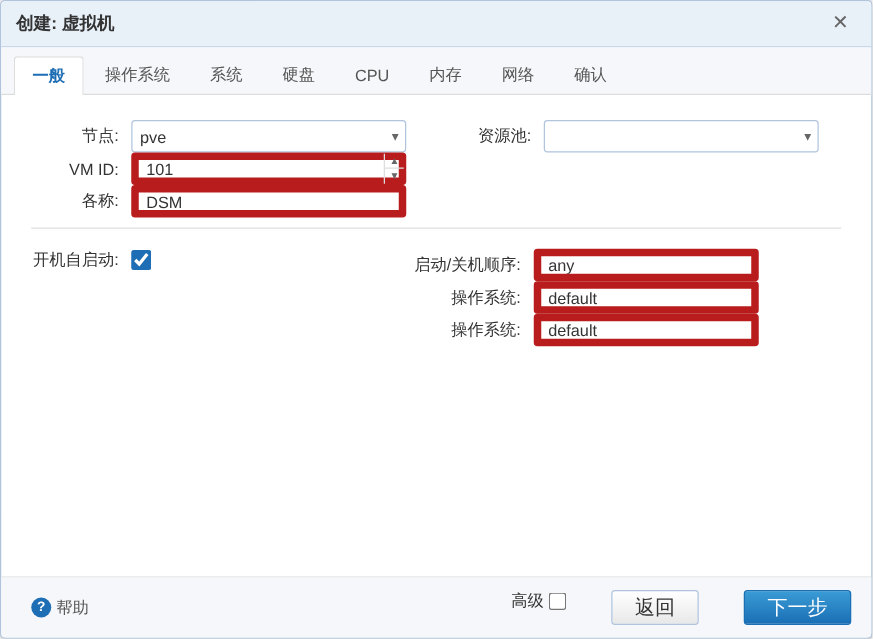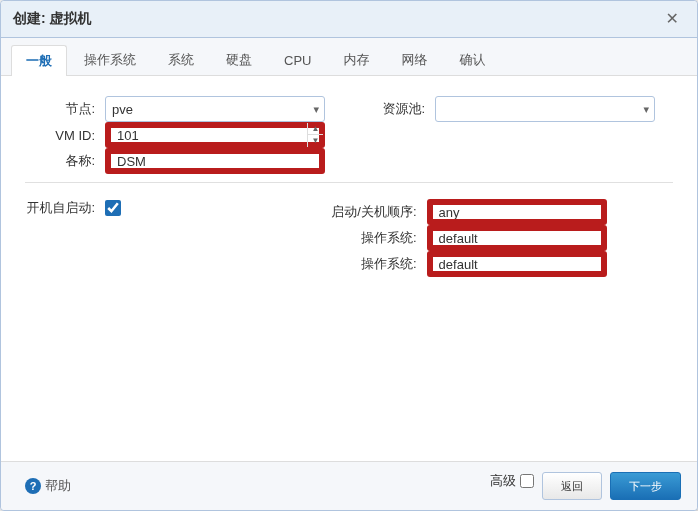--- a/index.html
+++ b/index.html
@@ -238,23 +238,24 @@
     .adv-check input[type="checkbox"] {
       width: 14px;
       height: 14px;
       accent-color: #1e6eb5;
     }
     .btn {
       height: 28px;
       padding: 0 18px;
       border-radius: 3px;
       border: 1px solid #b0c4de;
-      font-size: 11px;
+      font-size: 16px;
       cursor: pointer;
       font-family: "Microsoft YaHei", Arial, sans-serif;
+      margin-left: 28px;
     }
     .btn-default {
       background: linear-gradient(to bottom, #fff, #e8e8e8);
       color: #333;
     }
     .btn-primary {
       background: linear-gradient(to bottom, #3a9bd5, #1a6fb5);
       color: #fff;
       border-color: #1a6fb5;
     }

